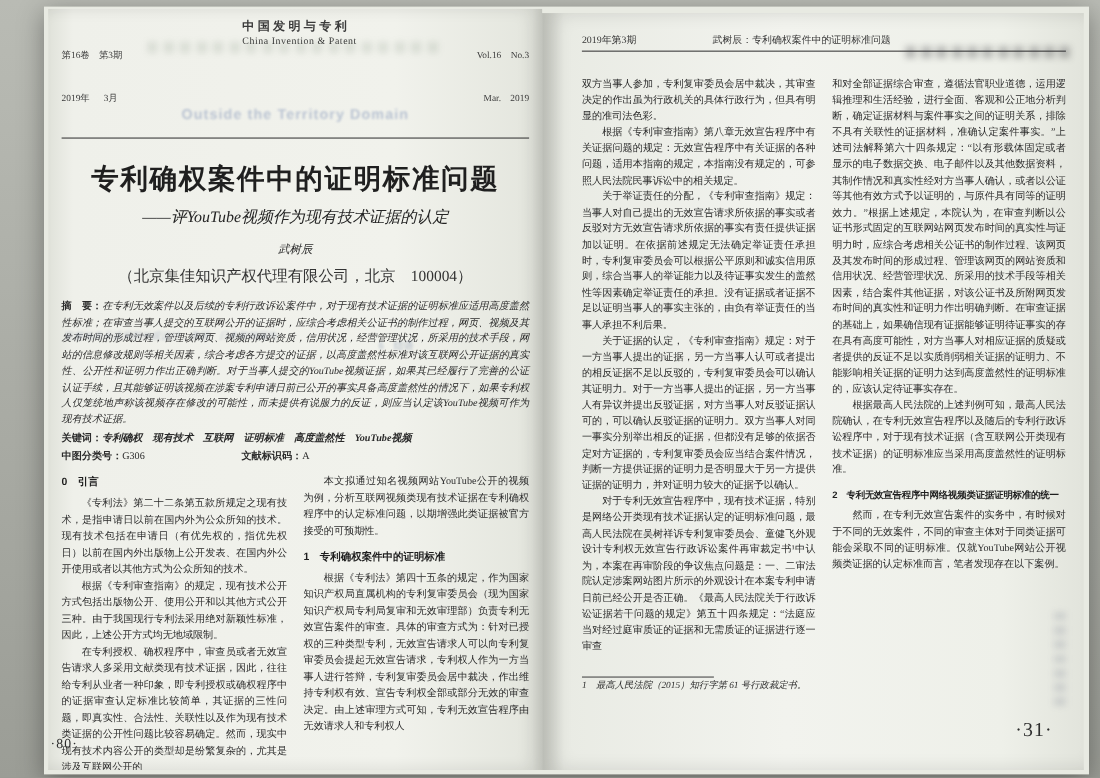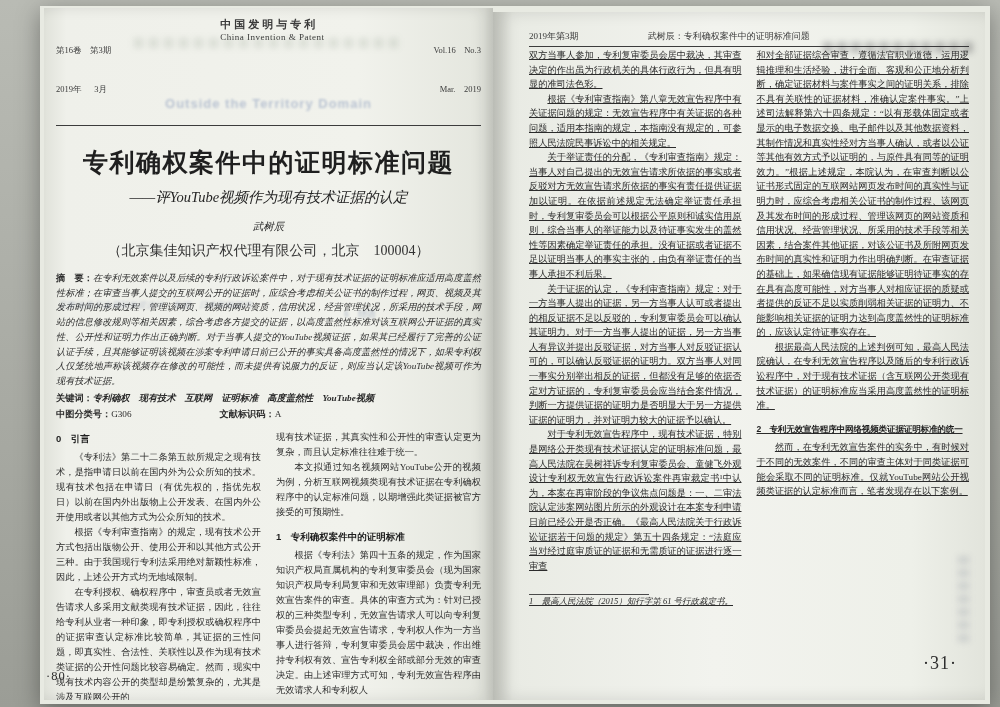--- a/index.html
+++ b/index.html
@@ -32,21 +32,21 @@
   
   .abstract,.keywords{font-size:9.2px;line-height:14.7px;text-align:justify;font-style:italic;margin:0;}
   .abstract{margin-top:11px;}
   .keywords{margin-top:2px;font-weight:600;}
   .blabel{font-weight:bold;font-style:normal;font-family:"Liberation Sans","DejaVu Sans",sans-serif;}
   .clc-row{display:flex;font-size:9.2px;margin-top:3px;font-style:normal;}
   .clc-row .seg2{margin-left:88px;}
   
   .cols{display:flex;gap:15px;margin-top:9px;text-align:justify;}
   .cols-left{height:274px;overflow:hidden;}
-  .cols-right{height:560px;overflow:hidden;margin-top:1px;text-decoration:underline;}
+  .cols-right{height:560px;overflow:hidden;margin-top:22px;}
   .col{flex:1;min-width:0;font-size:9.2px;line-height:15px;}
   .page-right .col{line-height:14.6px;}
   .col p{margin:0;}
   .col p.ind{text-indent:2em;}
   .sec-head{font-family:"Liberation Sans","DejaVu Sans",sans-serif;font-weight:bold;
     font-size:9.5px;margin:1px 0 4px;color:#1e1e1e;}
   .sec-head.mid{margin-top:9px;}
   .sec-head.tight{white-space:nowrap;font-size:8.6px;letter-spacing:-.2px;}
   .fncol{display:flex;flex-direction:column;}
   .fn-block{margin-top:auto;padding-top:4px;}
@@ -112,21 +112,20 @@
     </div>
 
     <div class="cols cols-left">
       <div class="col">
         <div class="sec-head">0　引言</div>
         <p class="ind">《专利法》第二十二条第五款所规定之现有技术，是指申请日以前在国内外为公众所知的技术。现有技术包括在申请日（有优先权的，指优先权日）以前在国内外出版物上公开发表、在国内外公开使用或者以其他方式为公众所知的技术。</p>
         <p class="ind">根据《专利审查指南》的规定，现有技术公开方式包括出版物公开、使用公开和以其他方式公开三种。由于我国现行专利法采用绝对新颖性标准，因此，上述公开方式均无地域限制。</p>
         <p class="ind">在专利授权、确权程序中，审查员或者无效宣告请求人多采用文献类现有技术证据，因此，往往给专利从业者一种印象，即专利授权或确权程序中的证据审查认定标准比较简单，其证据的三性问题，即真实性、合法性、关联性以及作为现有技术类证据的公开性问题比较容易确定。然而，现实中现有技术内容公开的类型却是纷繁复杂的，尤其是涉及互联网公开的</p>
       </div>
       <div class="col">
-        <p>现有技术证据，其真实性和公开性的审查认定更为复杂，而且认定标准往往难于统一。</p>
         <p class="ind">本文拟通过知名视频网站YouTube公开的视频为例，分析互联网视频类现有技术证据在专利确权程序中的认定标准问题，以期增强此类证据被官方接受的可预期性。</p>
         <div class="sec-head mid">1　专利确权案件中的证明标准</div>
         <p class="ind">根据《专利法》第四十五条的规定，作为国家知识产权局直属机构的专利复审委员会（现为国家知识产权局专利局复审和无效审理部）负责专利无效宣告案件的审查。具体的审查方式为：针对已授权的三种类型专利，无效宣告请求人可以向专利复审委员会提起无效宣告请求，专利权人作为一方当事人进行答辩，专利复审委员会居中裁决，作出维持专利权有效、宣告专利权全部或部分无效的审查决定。由上述审理方式可知，专利无效宣告程序由无效请求人和专利权人</p>
       </div>
     </div>
 
     <div class="pageno pn-left">·80·</div>
   </div>
 
   <div class="page page-right">

